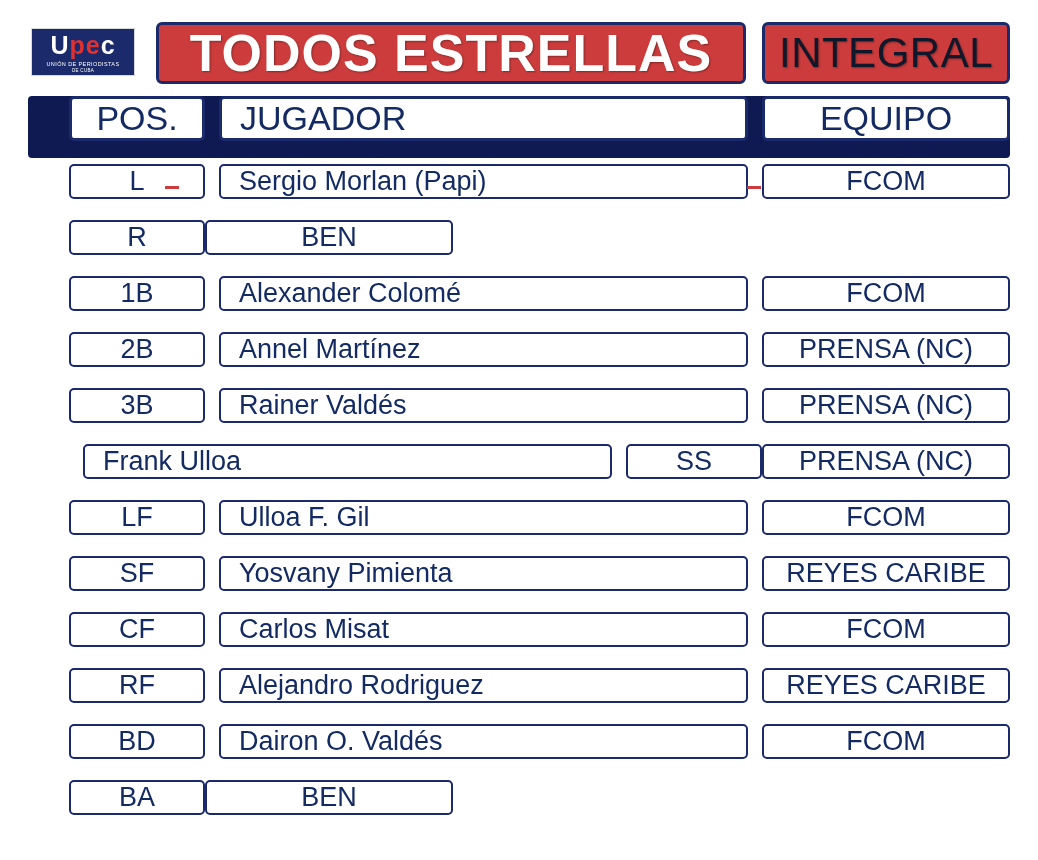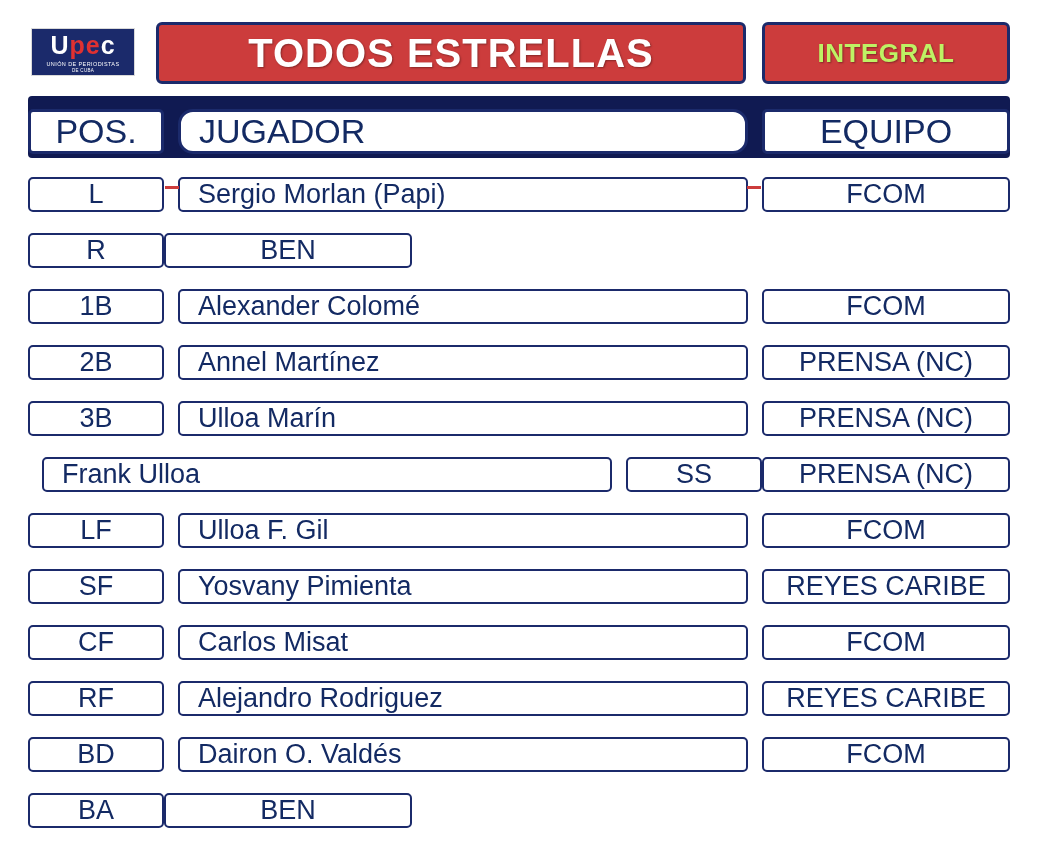--- a/index.html
+++ b/index.html
@@ -88,41 +88,41 @@
     background: #cc3c3c;
     border: 3px solid #1b2a6b;
     border-radius: 6px;
     display: flex;
     align-items: center;
     justify-content: center;
     box-sizing: border-box;
   }
   .title-banner span {
     color: #ffffff;
-    font-size: 40px;
+    font-size: 52px;
     font-weight: bold;
     letter-spacing: 1px;
     text-shadow: 1px 1px 2px rgba(0,0,0,.35);
   }
 
   .sub-banner {
     width: 248px;
     flex: 0 0 auto;
     background: #cc3c3c;
     border: 3px solid #1b2a6b;
     border-radius: 6px;
     display: flex;
     align-items: center;
     justify-content: center;
     box-sizing: border-box;
   }
   .sub-banner span {
-    color: #bef264;
-    font-size: 26px;
-    font-weight: bold;
+    color: #0f172a;
+    font-size: 42px;
+    font-weight: normal;
     letter-spacing: 0.5px;
     text-shadow: 1px 1px 2px rgba(0,0,0,.35);
   }
 
   
   .table-wrap {
     position: absolute;
     top: 96px;
     left: 28px;
     width: 982px;
@@ -134,23 +134,24 @@
     left: 0;
     width: 982px;
     height: 62px;
     background: #101a52;
     border-radius: 4px;
   }
 
   .row {
     position: relative;
     display: flex;
-    align-items: flex-end;
+    align-items: flex-start;
     height: 48px;
     margin-bottom: 8px;
+    padding-left: 41px;
   }
   .row.head {
     height: 58px;
     margin-bottom: 10px;
   }
 
   .cell {
     background: #ffffff;
     border: 2px solid #1b2a6b;
     border-radius: 5px;
@@ -178,21 +179,20 @@
     flex: 0 0 auto;
     justify-content: center;
   }
 
   .row.head .cell {
     border-width: 3px;
     font-size: 34px;
   }
   .row.head .c-player {
     padding-left: 18px;
-    border-radius: 15px;
   }
 
   
   .tick {
     position: absolute;
     top: 22px;
     width: 14px;
     height: 3px;
     background: #cc3c3c;
   }
@@ -252,21 +252,21 @@
     </div>
 
     <div class="row">
       <div class="cell c-pos">2B</div>
       <div class="cell c-player">Annel Martínez</div>
       <div class="cell c-team">PRENSA (NC)</div>
     </div>
 
     <div class="row">
       <div class="cell c-pos">3B</div>
-      <div class="cell c-player">Ulloa Marín</div>
+      <div class="cell c-player">Rainer Valdés</div>
       <div class="cell c-team">PRENSA (NC)</div>
     </div>
 
     <div class="row">
       <div class="cell c-player">Frank Ulloa</div>
       <div class="cell c-pos">SS</div>
       <div class="cell c-team">PRENSA (NC)</div>
     </div>
 
     <div class="row">

